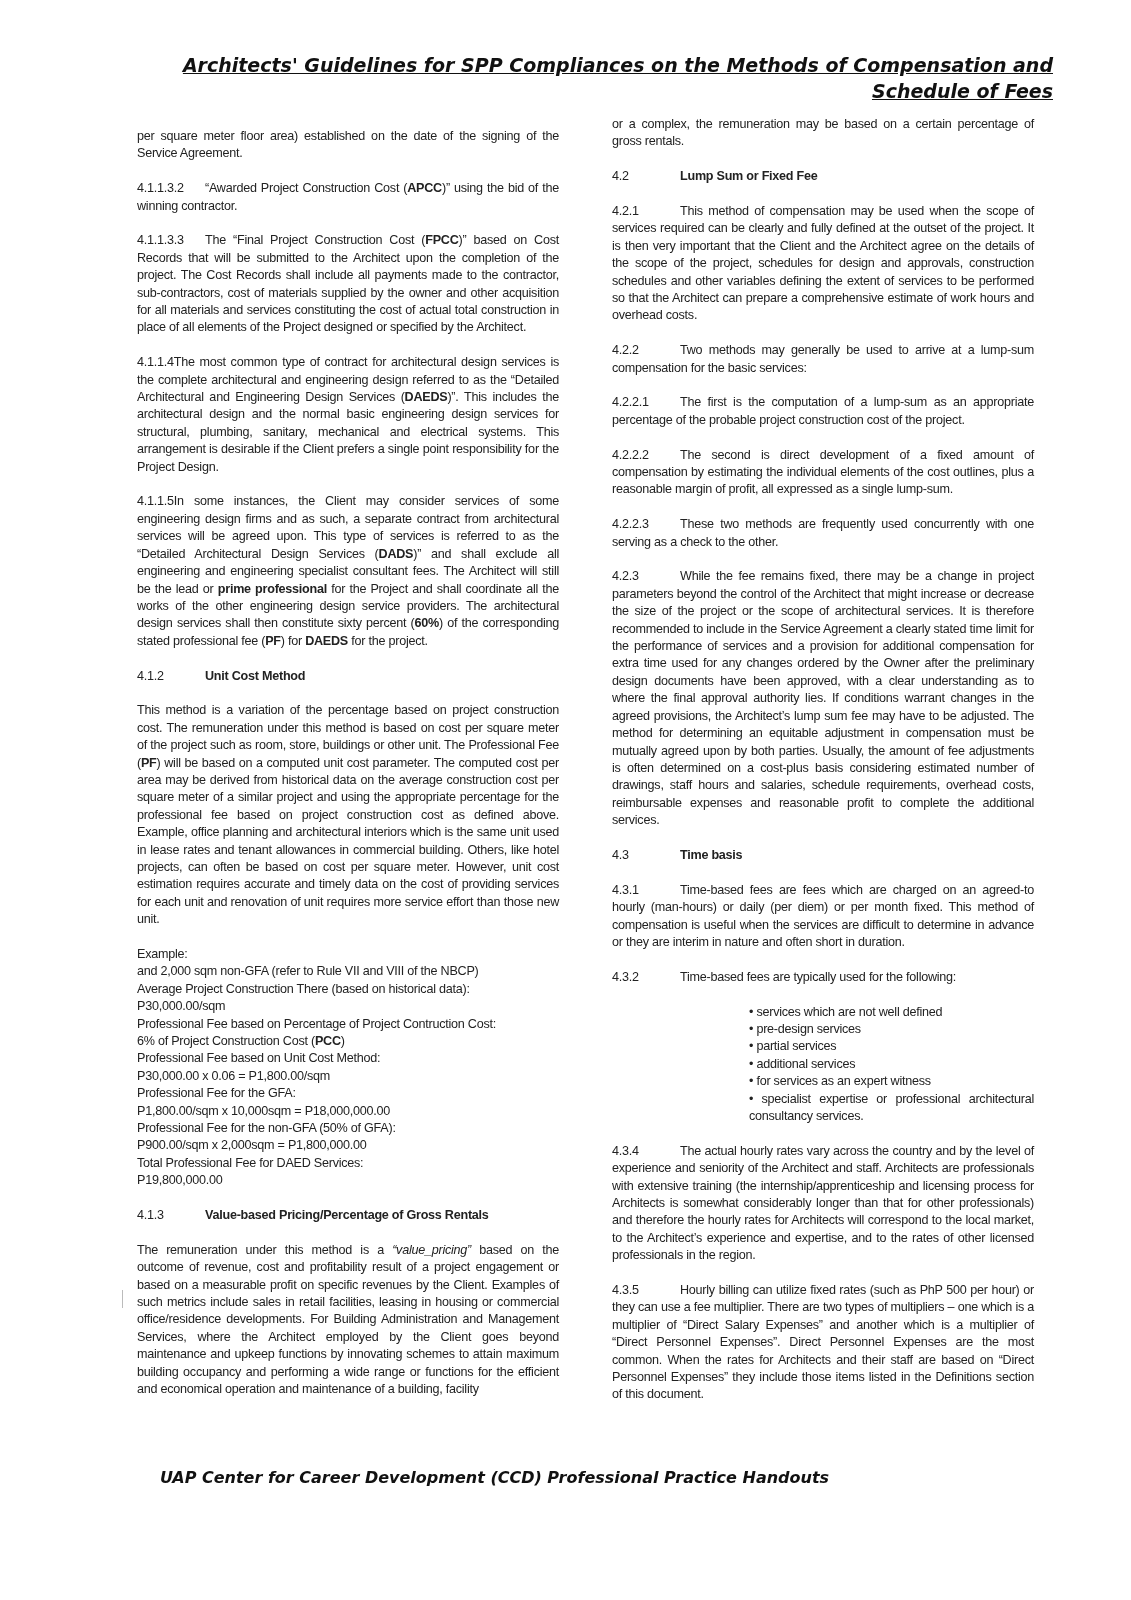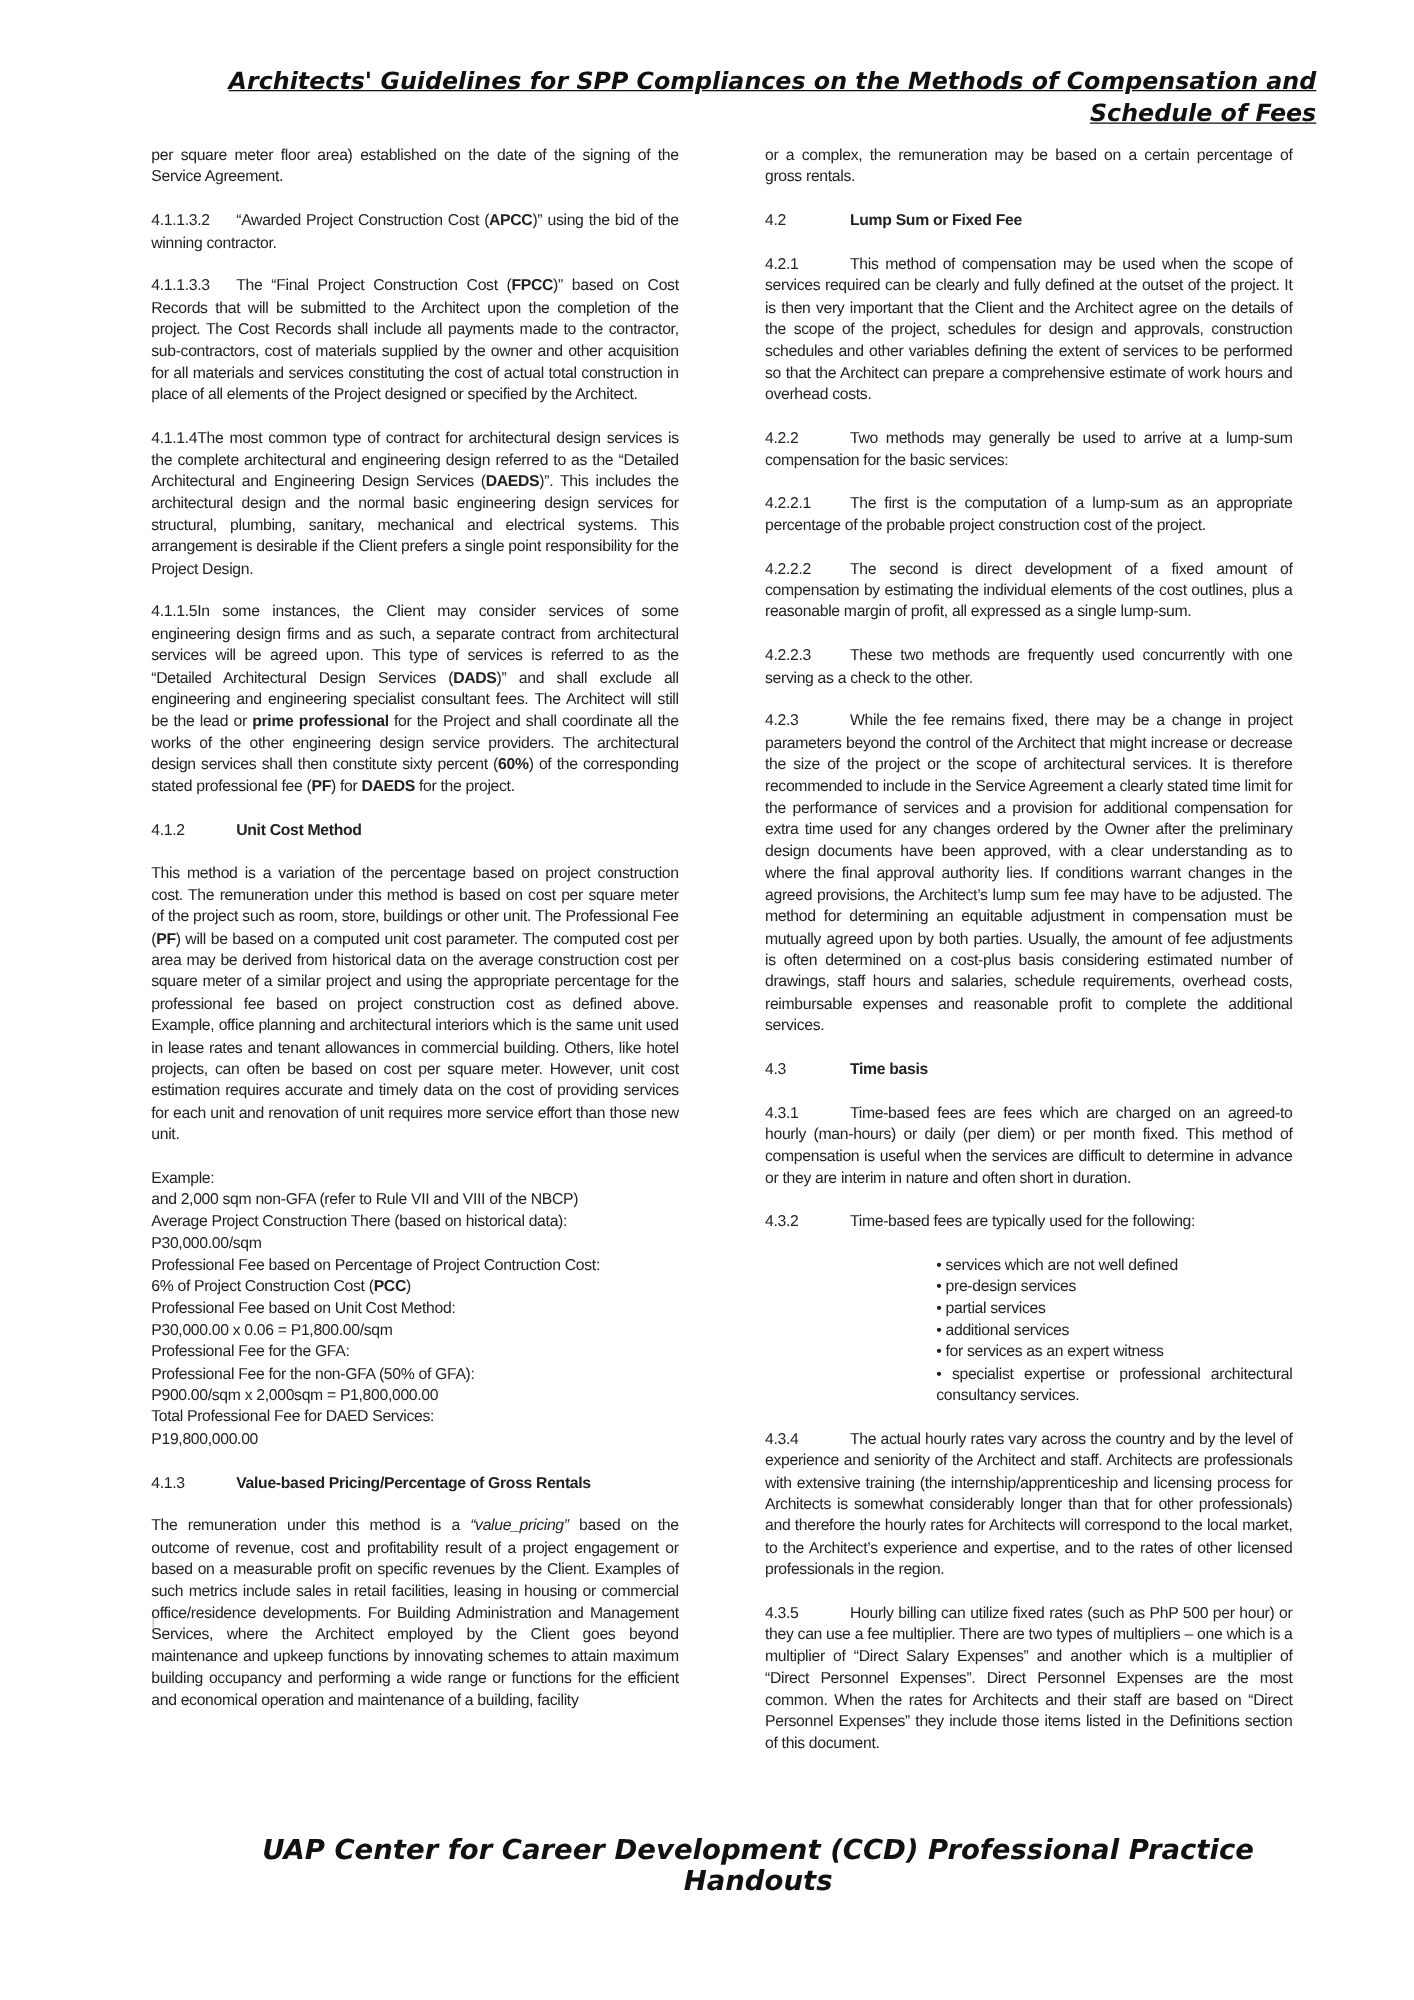--- a/index.html
+++ b/index.html
@@ -1,26 +1,26 @@
 <!DOCTYPE html>
 <html><head>
 <meta charset="utf-8">
 <style>
   html, body { margin:0; padding:0; background:#ffffff; }
   body { width:1131px; height:1600px; position:relative; overflow:hidden;
          font-family:"Liberation Sans", sans-serif; color:#222; }
   .header { position:absolute; left:160px; right:78px; top:52px; text-align:right;
             font-family:"DejaVu Sans", sans-serif; font-weight:bold; font-style:italic;
             font-size:19px; line-height:26px; text-decoration:underline; color:#111; }
-  .footer { position:absolute; left:160px; right:78px; top:1468px; text-align:center;
+  .footer { position:absolute; left:160px; right:78px; top:1468px; text-align:left;
             font-family:"DejaVu Sans", sans-serif; font-weight:bold; font-style:italic;
-            font-size:22px; color:#111; }
+            font-size:16px; color:#111; }
   .col { position:absolute; top:116px; width:422px; font-size:12.6px; line-height:17.4px;
          letter-spacing:-0.25px; }
-  .col.left { left:121px; }
+  .col.left { left:137px;margin-top:12px; }
   .col.right { left:612px; }
   p { margin:0 0 17.4px 0; text-align:justify; }
   .num { display:inline-block; min-width:68px; }
   .sec { margin:0 0 17.4px 0; }
   .sec .n { display:inline-block; width:68px; }
   .sec .t { font-weight:bold; }
   .plain { text-align:left; }
   .ex-line { display:block; }
   ul.bul { list-style:none; margin:0 0 17.4px 0; padding:0 0 0 137px; }
   ul.bul li { text-align:justify; }
@@ -52,20 +52,21 @@
   <p class="plain">
     <span class="ex-line">Example:</span>
     <span class="ex-line">and 2,000 sqm non-GFA (refer to Rule VII and VIII of the NBCP)</span>
     <span class="ex-line">Average Project Construction There (based on historical data):</span>
     <span class="ex-line">P30,000.00/sqm</span>
     <span class="ex-line">Professional Fee based on Percentage of Project Contruction Cost:</span>
     <span class="ex-line"><span>6% of Project Construction Cost (</span><b>PCC</b><span>)</span></span>
     <span class="ex-line">Professional Fee based on Unit Cost Method:</span>
     <span class="ex-line">P30,000.00 x 0.06 = P1,800.00/sqm</span>
     <span class="ex-line">Professional Fee for the GFA:</span>
+    <span class="ex-line">P1,800.00/sqm x 10,000sqm = P18,000,000.00</span>
     <span class="ex-line">Professional Fee for the non-GFA (50% of GFA):</span>
     <span class="ex-line">P900.00/sqm x 2,000sqm = P1,800,000.00</span>
     <span class="ex-line">Total Professional Fee for DAED Services:</span>
     <span class="ex-line">P19,800,000.00</span>
   </p>
 
   <div class="sec"><span class="n">4.1.3</span><span class="t">Value-based Pricing/Percentage of Gross Rentals</span></div>
 
   <p><span>The remuneration under this method is a </span><i>“value_pricing”</i><span> based on the outcome of revenue, cost and profitability result of a project engagement or based on a measurable profit on specific revenues by the Client. Examples of such metrics include sales in retail facilities, leasing in housing or commercial office/residence developments. For Building Administration and Management Services, where the Architect employed by the Client goes beyond maintenance and upkeep functions by innovating schemes to attain maximum building occupancy and performing a wide range or functions for the efficient and economical operation and maintenance of a building, facility</span></p>
 </div>

